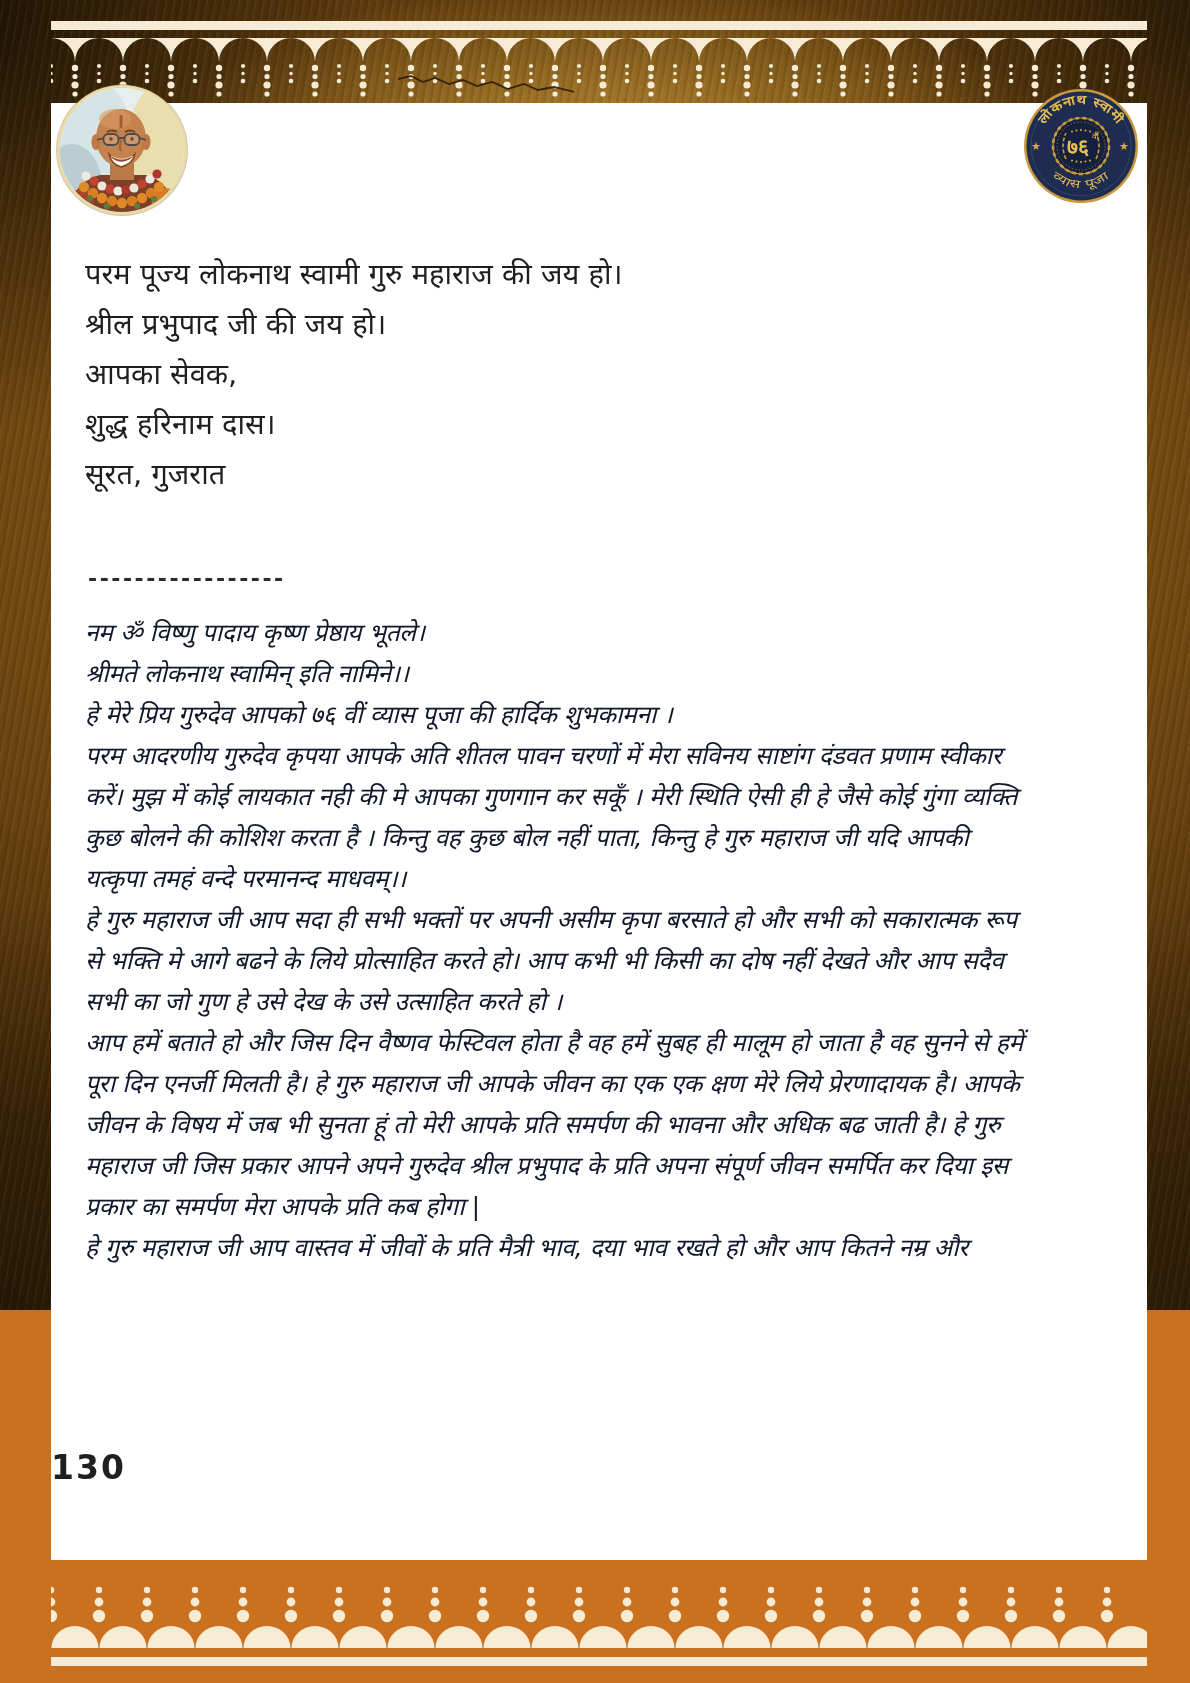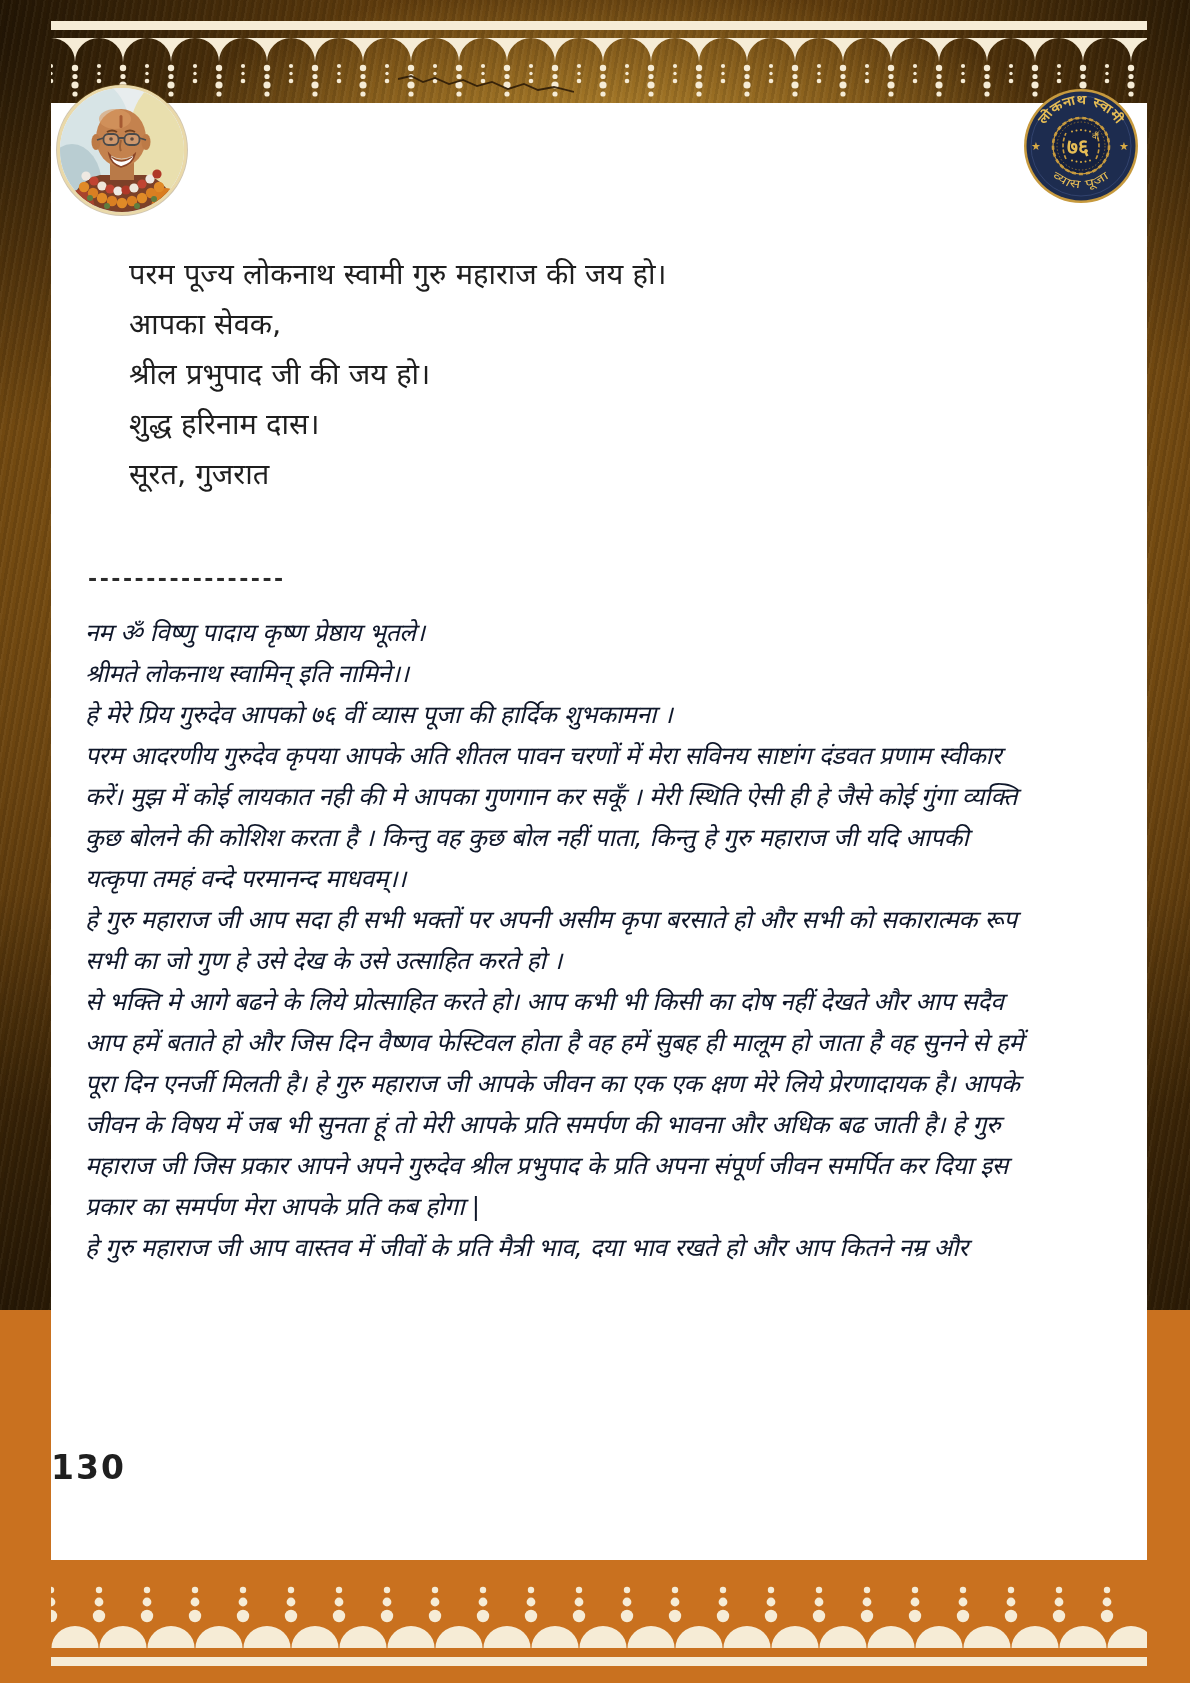--- a/index.html
+++ b/index.html
@@ -30,21 +30,21 @@
   .sheet{position:absolute;left:51px;top:103px;width:1096px;height:1457px;background:#ffffff;}
   
   .photo{position:absolute;left:57px;top:85px;width:130px;height:130px;border-radius:50%;
          overflow:hidden;border:3px solid #ead9a9;box-sizing:border-box;
          box-shadow:0 0 0 1px rgba(120,90,30,.35);background:#e8edee;}
   .photo svg{display:block;width:100%;height:100%;}
   .badge{position:absolute;left:1022px;top:87px;width:118px;height:118px;}
   
   .fitwrap{overflow:visible;}
   .fitspan{display:inline-block;white-space:nowrap;transform-origin:0 60%;}
-  .salutation{position:absolute;left:85px;top:253px;color:#1e1e1e;font-size:29px;margin-left:44px;}
+  .salutation{position:absolute;left:85px;top:253px;color:#1e1e1e;font-size:29px;}
   .salutation .fitwrap{width:600px;height:50px;}
   .separator{position:absolute;left:88px;top:566px;font-size:22px;font-weight:bold;
              letter-spacing:2.5px;color:#2b2b2b;}
   .body-text{position:absolute;left:85px;top:615px;color:#0f172a;font-size:24.5px;letter-spacing:-0.3px;font-style:italic;}
   .body-text .fitwrap{width:1024px;height:41px;}
   .pageno{position:absolute;left:51px;top:1448px;width:1096px;
           font-size:33px;font-weight:bold;letter-spacing:2px;color:#1f1f1f;}
 </style>
 </head>
 <body>
@@ -166,40 +166,40 @@
     <circle cx="59" cy="75" r="1" fill="#d9ab45"></circle>
       <circle cx="63.5" cy="74.6" r="1" fill="#d9ab45"></circle>
     <circle cx="68" cy="73.5" r="1" fill="#d9ab45"></circle>
     <text x="56" y="67" font-size="21" font-weight="bold" fill="#e6bd55" text-anchor="middle">७६</text>
     <text x="70" y="52" font-size="8.5" fill="#e6bd55">वीं</text>
   </svg>
 
   <div class="salutation">
 
   <div class="fitwrap"><span class="fitspan">परम पूज्य लोकनाथ स्वामी गुरु महाराज की जय हो।</span></div>
+      <div class="fitwrap"><span class="fitspan">श्रील प्रभुपाद जी की जय हो।</span></div>
       <div class="fitwrap"><span class="fitspan">आपका सेवक,</span></div>
-      <div class="fitwrap"><span class="fitspan">श्रील प्रभुपाद जी की जय हो।</span></div>
       <div class="fitwrap"><span class="fitspan">शुद्ध हरिनाम दास।</span></div>
       <div class="fitwrap"><span class="fitspan">सूरत, गुजरात</span></div>
     </div>
 
   <div class="separator">-----------------</div>
 
   <div class="body-text">
 
   <div class="fitwrap"><span class="fitspan">नम ॐ विष्णु पादाय कृष्ण प्रेष्ठाय भूतले।</span></div>
       <div class="fitwrap"><span class="fitspan">श्रीमते लोकनाथ स्वामिन् इति नामिने।।</span></div>
       <div class="fitwrap"><span class="fitspan">हे मेरे प्रिय गुरुदेव आपको ७६ वीं व्यास पूजा की हार्दिक शुभकामना ।</span></div>
       <div class="fitwrap"><span class="fitspan">परम आदरणीय गुरुदेव कृपया आपके अति शीतल पावन चरणों में मेरा सविनय साष्टांग दंडवत प्रणाम स्वीकार</span></div>
       <div class="fitwrap"><span class="fitspan">करें। मुझ में कोई लायकात नही की मे आपका गुणगान कर सकूँ । मेरी स्थिति ऐसी ही हे जैसे कोई गुंगा व्यक्ति</span></div>
       <div class="fitwrap"><span class="fitspan">कुछ बोलने की कोशिश करता है । किन्तु वह कुछ बोल नहीं पाता, किन्तु हे गुरु महाराज जी यदि आपकी</span></div>
       <div class="fitwrap"><span class="fitspan">यत्कृपा तमहं वन्दे परमानन्द माधवम्।।</span></div>
       <div class="fitwrap"><span class="fitspan">हे गुरु महाराज जी आप सदा ही सभी भक्तों पर अपनी असीम कृपा बरसाते हो और सभी को सकारात्मक रूप</span></div>
+      <div class="fitwrap"><span class="fitspan">से भक्ति मे आगे बढने के लिये प्रोत्साहित करते हो। आप कभी भी किसी का दोष नहीं देखते और आप सदैव</span></div>
       <div class="fitwrap"><span class="fitspan">सभी का जो गुण हे उसे देख के उसे उत्साहित करते हो ।</span></div>
-      <div class="fitwrap"><span class="fitspan">से भक्ति मे आगे बढने के लिये प्रोत्साहित करते हो। आप कभी भी किसी का दोष नहीं देखते और आप सदैव</span></div>
       <div class="fitwrap"><span class="fitspan">आप हमें बताते हो और जिस दिन वैष्णव फेस्टिवल होता है वह हमें सुबह ही मालूम हो जाता है वह सुनने से हमें</span></div>
       <div class="fitwrap"><span class="fitspan">पूरा दिन एनर्जी मिलती है। हे गुरु महाराज जी आपके जीवन का एक एक क्षण मेरे लिये प्रेरणादायक है। आपके</span></div>
       <div class="fitwrap"><span class="fitspan">जीवन के विषय में जब भी सुनता हूं तो मेरी आपके प्रति समर्पण की भावना और अधिक बढ जाती है। हे गुरु</span></div>
       <div class="fitwrap"><span class="fitspan">महाराज जी जिस प्रकार आपने अपने गुरुदेव श्रील प्रभुपाद के प्रति अपना संपूर्ण जीवन समर्पित कर दिया इस</span></div>
       <div class="fitwrap"><span class="fitspan">प्रकार का समर्पण मेरा आपके प्रति कब होगा |</span></div>
       <div class="fitwrap"><span class="fitspan">हे गुरु महाराज जी आप वास्तव में जीवों के प्रति मैत्री भाव, दया भाव रखते हो और आप कितने नम्र और</span></div>
     </div>
 
   <div class="pageno">130</div>
 

